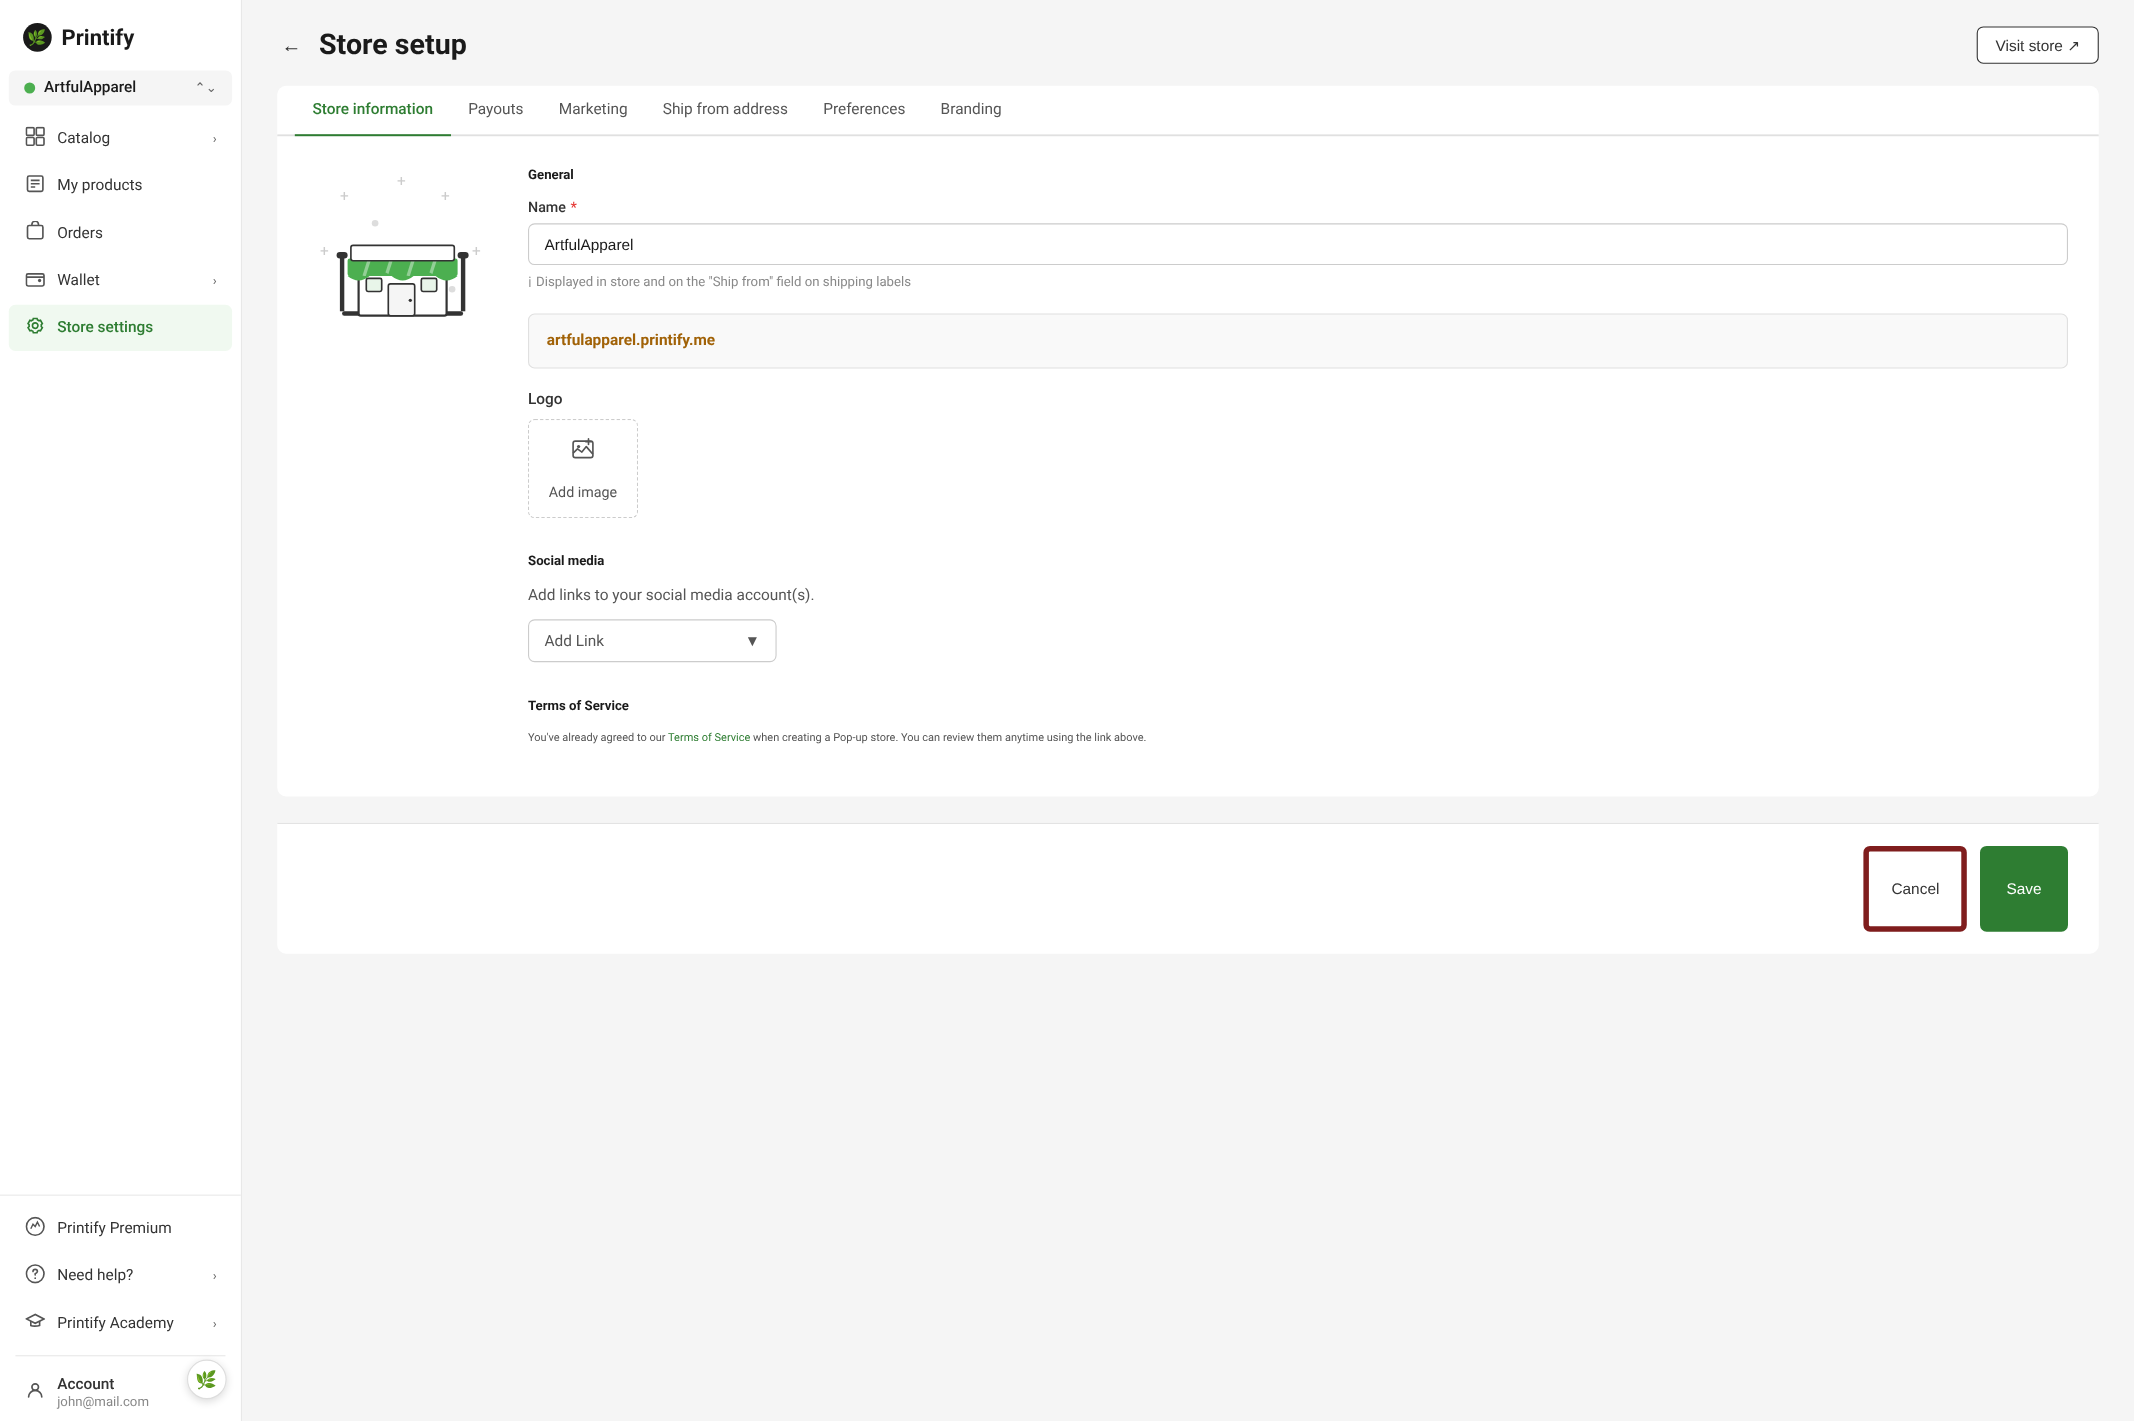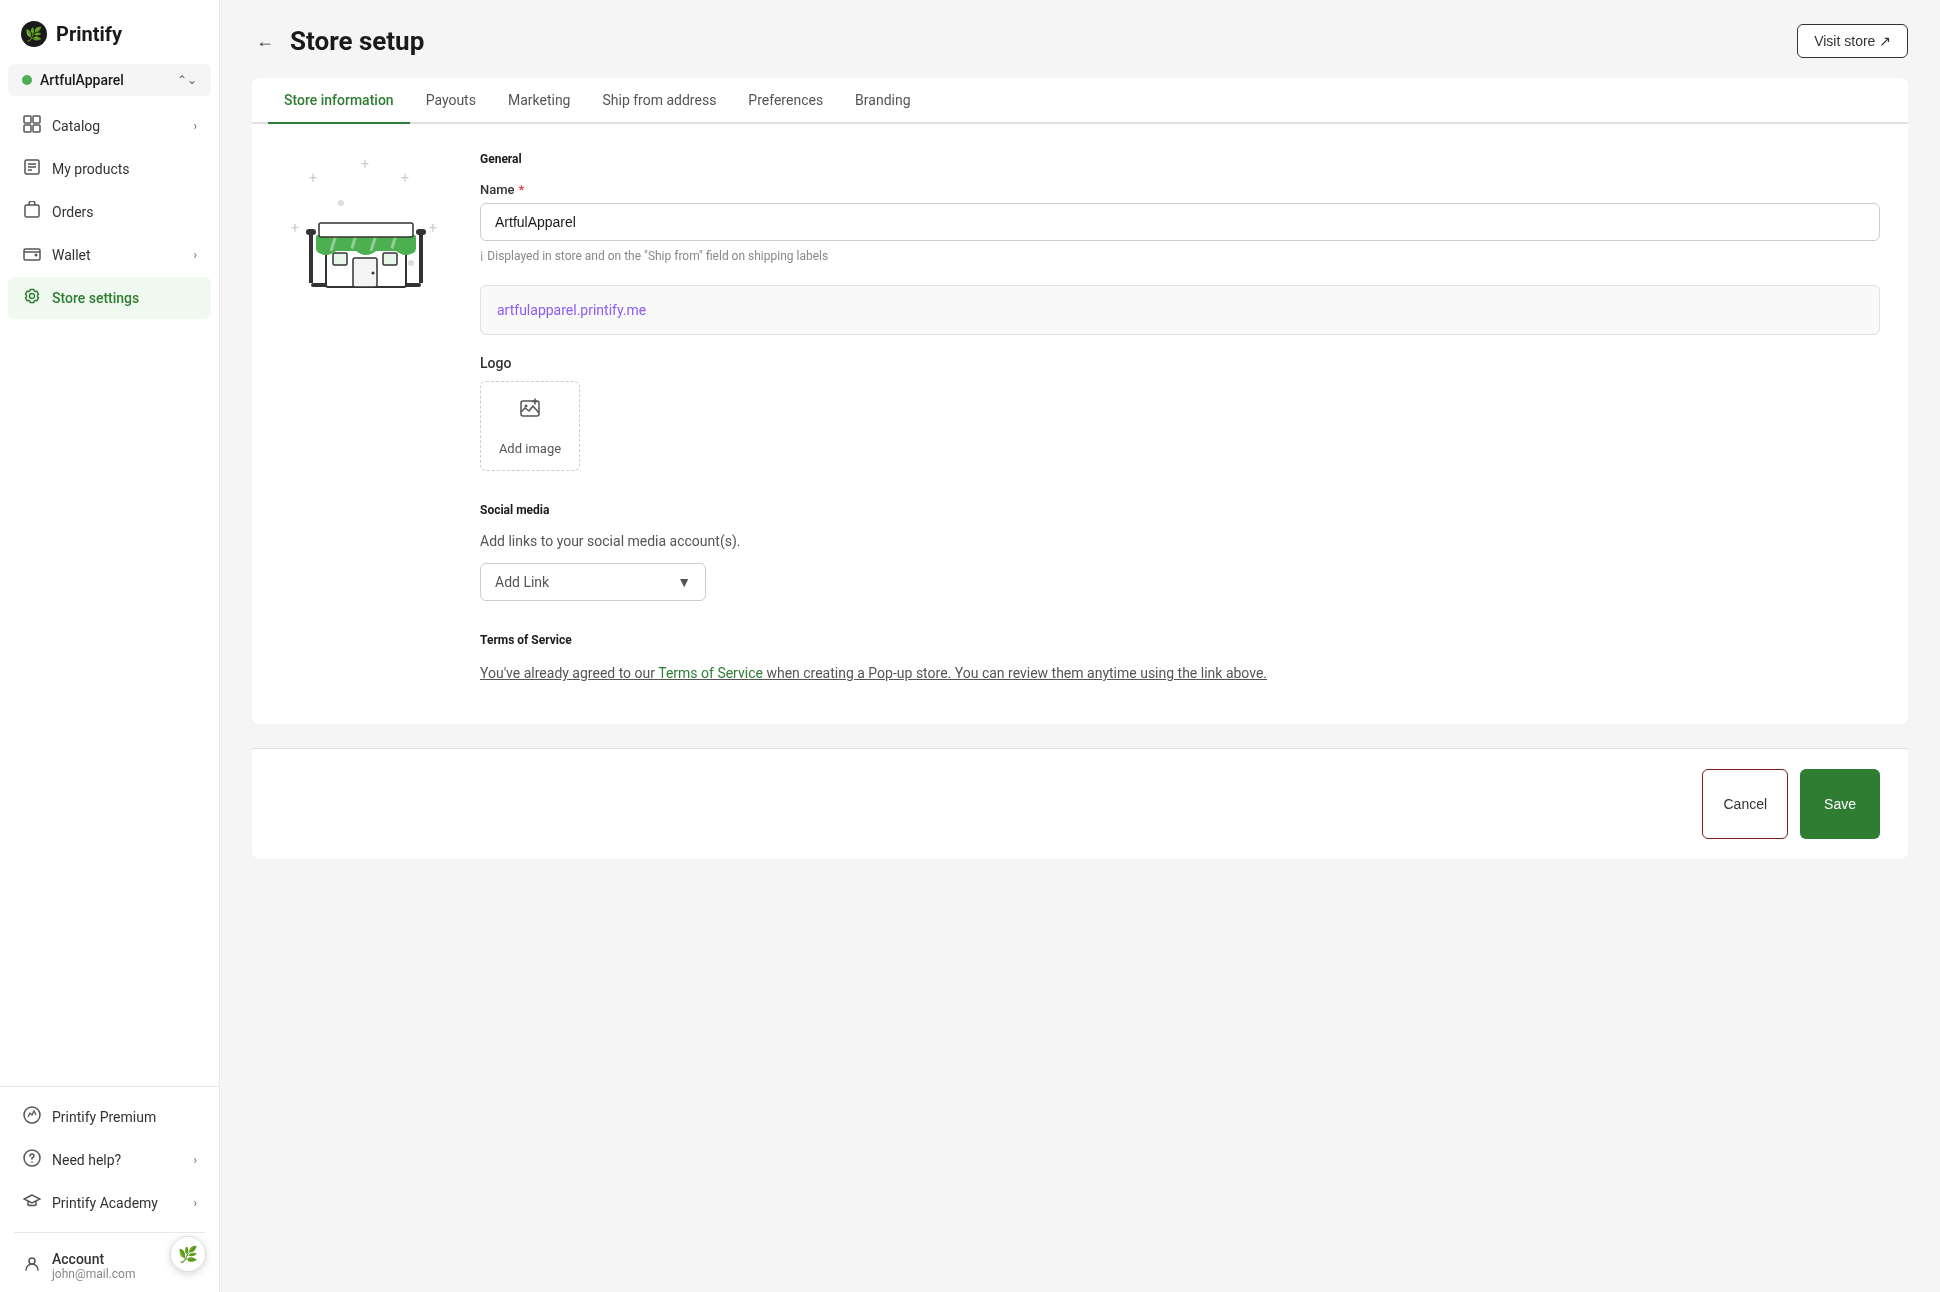--- a/index.html
+++ b/index.html
@@ -274,22 +274,22 @@
       padding: 16px;
       margin: 20px 0;
     }
     .url-preview-label {
       font-size: 13px;
       color: #666;
       margin-bottom: 4px;
     }
     .url-preview-value {
       font-size: 14px;
-      font-weight: 400;
-      color: #8b5cf6;
+      font-weight: 700;
+      color: #a16207;
     }
 
     .logo-label {
       font-size: 14px;
       font-weight: 500;
       color: #333;
       margin-bottom: 10px;
     }
     .add-image-btn {
       width: 100px;
@@ -318,37 +318,37 @@
       font-size: 14px;
       color: #555;
       background: #fff;
       cursor: pointer;
       display: flex;
       align-items: center;
       justify-content: space-between;
     }
 
     .tos-section { margin-top: 32px; }
-    .tos-text { font-size: 14px; color: #555; line-height: 1.5; text-decoration: underline; }
+    .tos-text { font-size: 10px; color: #555; line-height: 1.5; }
     .tos-link { color: #2e7d32; text-decoration: none; }
 
     
     .footer-actions {
       display: flex;
       justify-content: flex-end;
       gap: 12px;
       padding: 20px 28px;
       background: #fff;
       border-top: 1px solid #e0e0e0;
       margin-top: 24px;
       border-radius: 0 0 8px 8px;
     }
     .cancel-btn {
       padding: 26px 20px;
-      border: 1px solid #7f1d1d;
+      border: 5px solid #7f1d1d;
       border-radius: 6px;
       background: #fff;
       cursor: pointer;
       font-size: 14px;
       font-weight: 500;
       color: #333;
     }
     .save-btn {
       padding: 10px 24px;
       border: none;

